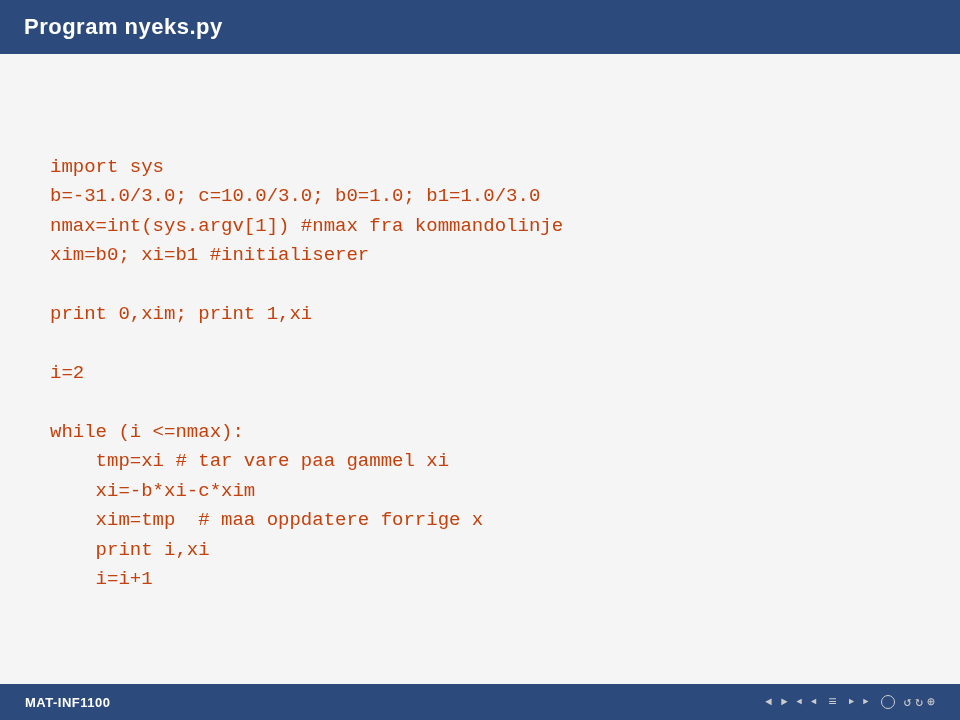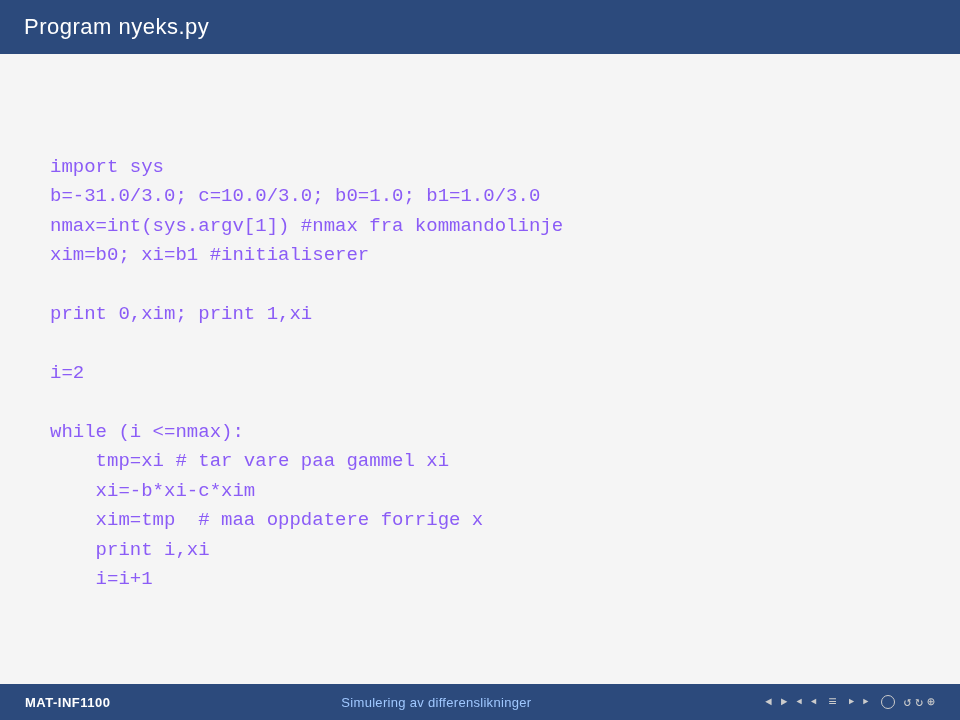--- a/index.html
+++ b/index.html
@@ -18,38 +18,38 @@
       flex-direction: column;
     }
 
     
     .title-bar {
       background: #2c4a7c;
       color: #ffffff;
       padding: 14px 24px;
       font-family: Arial, sans-serif;
       font-size: 22px;
-      font-weight: normal;
+      font-weight: bold;
       letter-spacing: 0.5px;
       flex-shrink: 0;
     }
 
     
     .content-area {
       flex: 1;
       background: #f5f5f5;
       padding: 40px 50px 20px 50px;
       overflow: hidden;
     }
 
     .code-block {
       font-family: 'Courier New', Courier, monospace;
       font-size: 19px;
       line-height: 1.55;
-      color: #8b5cf6;
+      color: #c2410c;
       white-space: pre;
     }
 
     .code-line {
       display: block;
     }
 
     
     .bottom-bar {
       background: #2c4a7c;
@@ -127,21 +127,20 @@
 </div>
 
 <div class="content-area">
   <div class="code-block" id="code-container">
   <span class="code-line">import sys</span><span class="code-line">b=-31.0/3.0; c=10.0/3.0; b0=1.0; b1=1.0/3.0</span><span class="code-line">nmax=int(sys.argv[1]) #nmax fra kommandolinje</span><span class="code-line">xim=b0; xi=b1 #initialiserer</span><span class="code-line">&nbsp;</span><span class="code-line">print 0,xim; print 1,xi</span><span class="code-line">&nbsp;</span><span class="code-line">i=2</span><span class="code-line">&nbsp;</span><span class="code-line">while (i &lt;=nmax):</span><span class="code-line">    tmp=xi # tar vare paa gammel xi</span><span class="code-line">    xi=-b*xi-c*xim</span><span class="code-line">    xim=tmp  # maa oppdatere forrige x</span><span class="code-line">    print i,xi</span><span class="code-line">    i=i+1</span></div>
 </div>
 
 <div class="bottom-bar">
   <span class="bottom-left">MAT-INF1100</span>
 
-  <span class="bottom-center">Simulering av differenslikninger</span>
 
   <div class="bottom-right nav-controls">
 
     <span class="nav-arrow nav-btn">◄</span>
     <span class="nav-arrow nav-btn">►</span>
     <span class="nav-arrow nav-btn" style="font-size:9px;">◄</span>
     <span class="nav-arrow nav-btn" style="font-size:9px;">◄</span>
 
     <span class="nav-btn" style="font-size:14px; margin: 0 3px;">≡</span>
     <span class="nav-arrow nav-btn" style="font-size:9px;">►</span>

